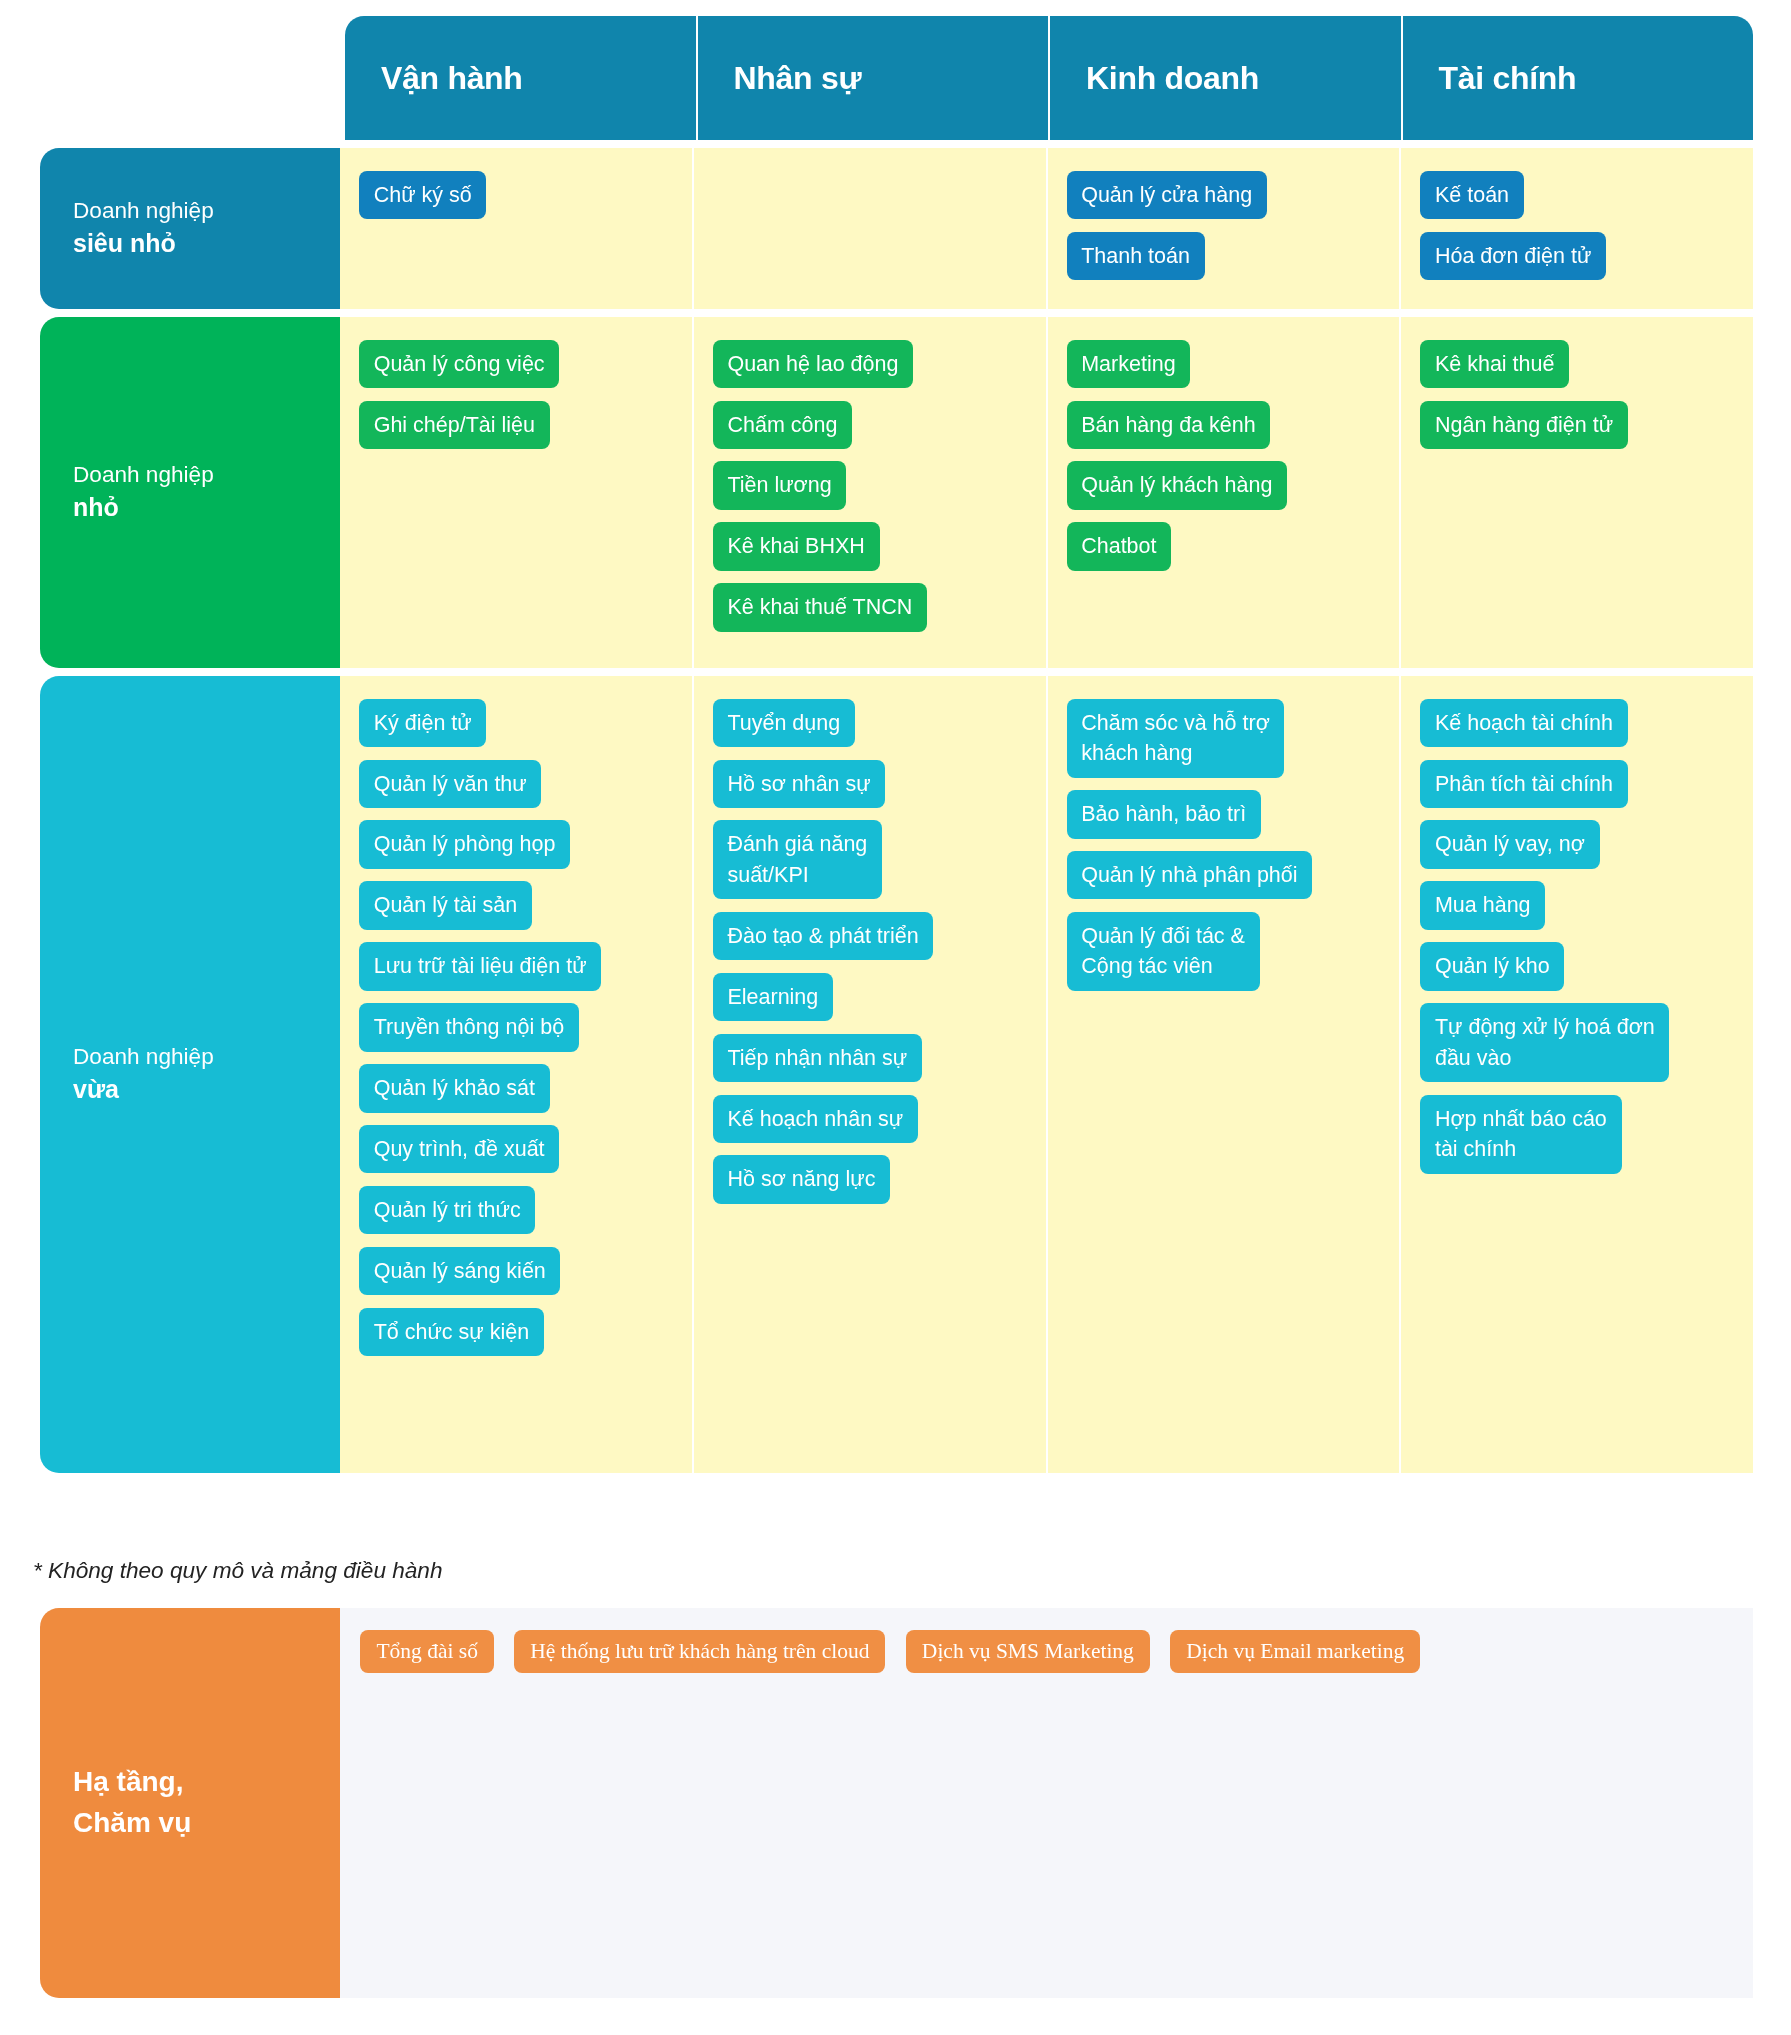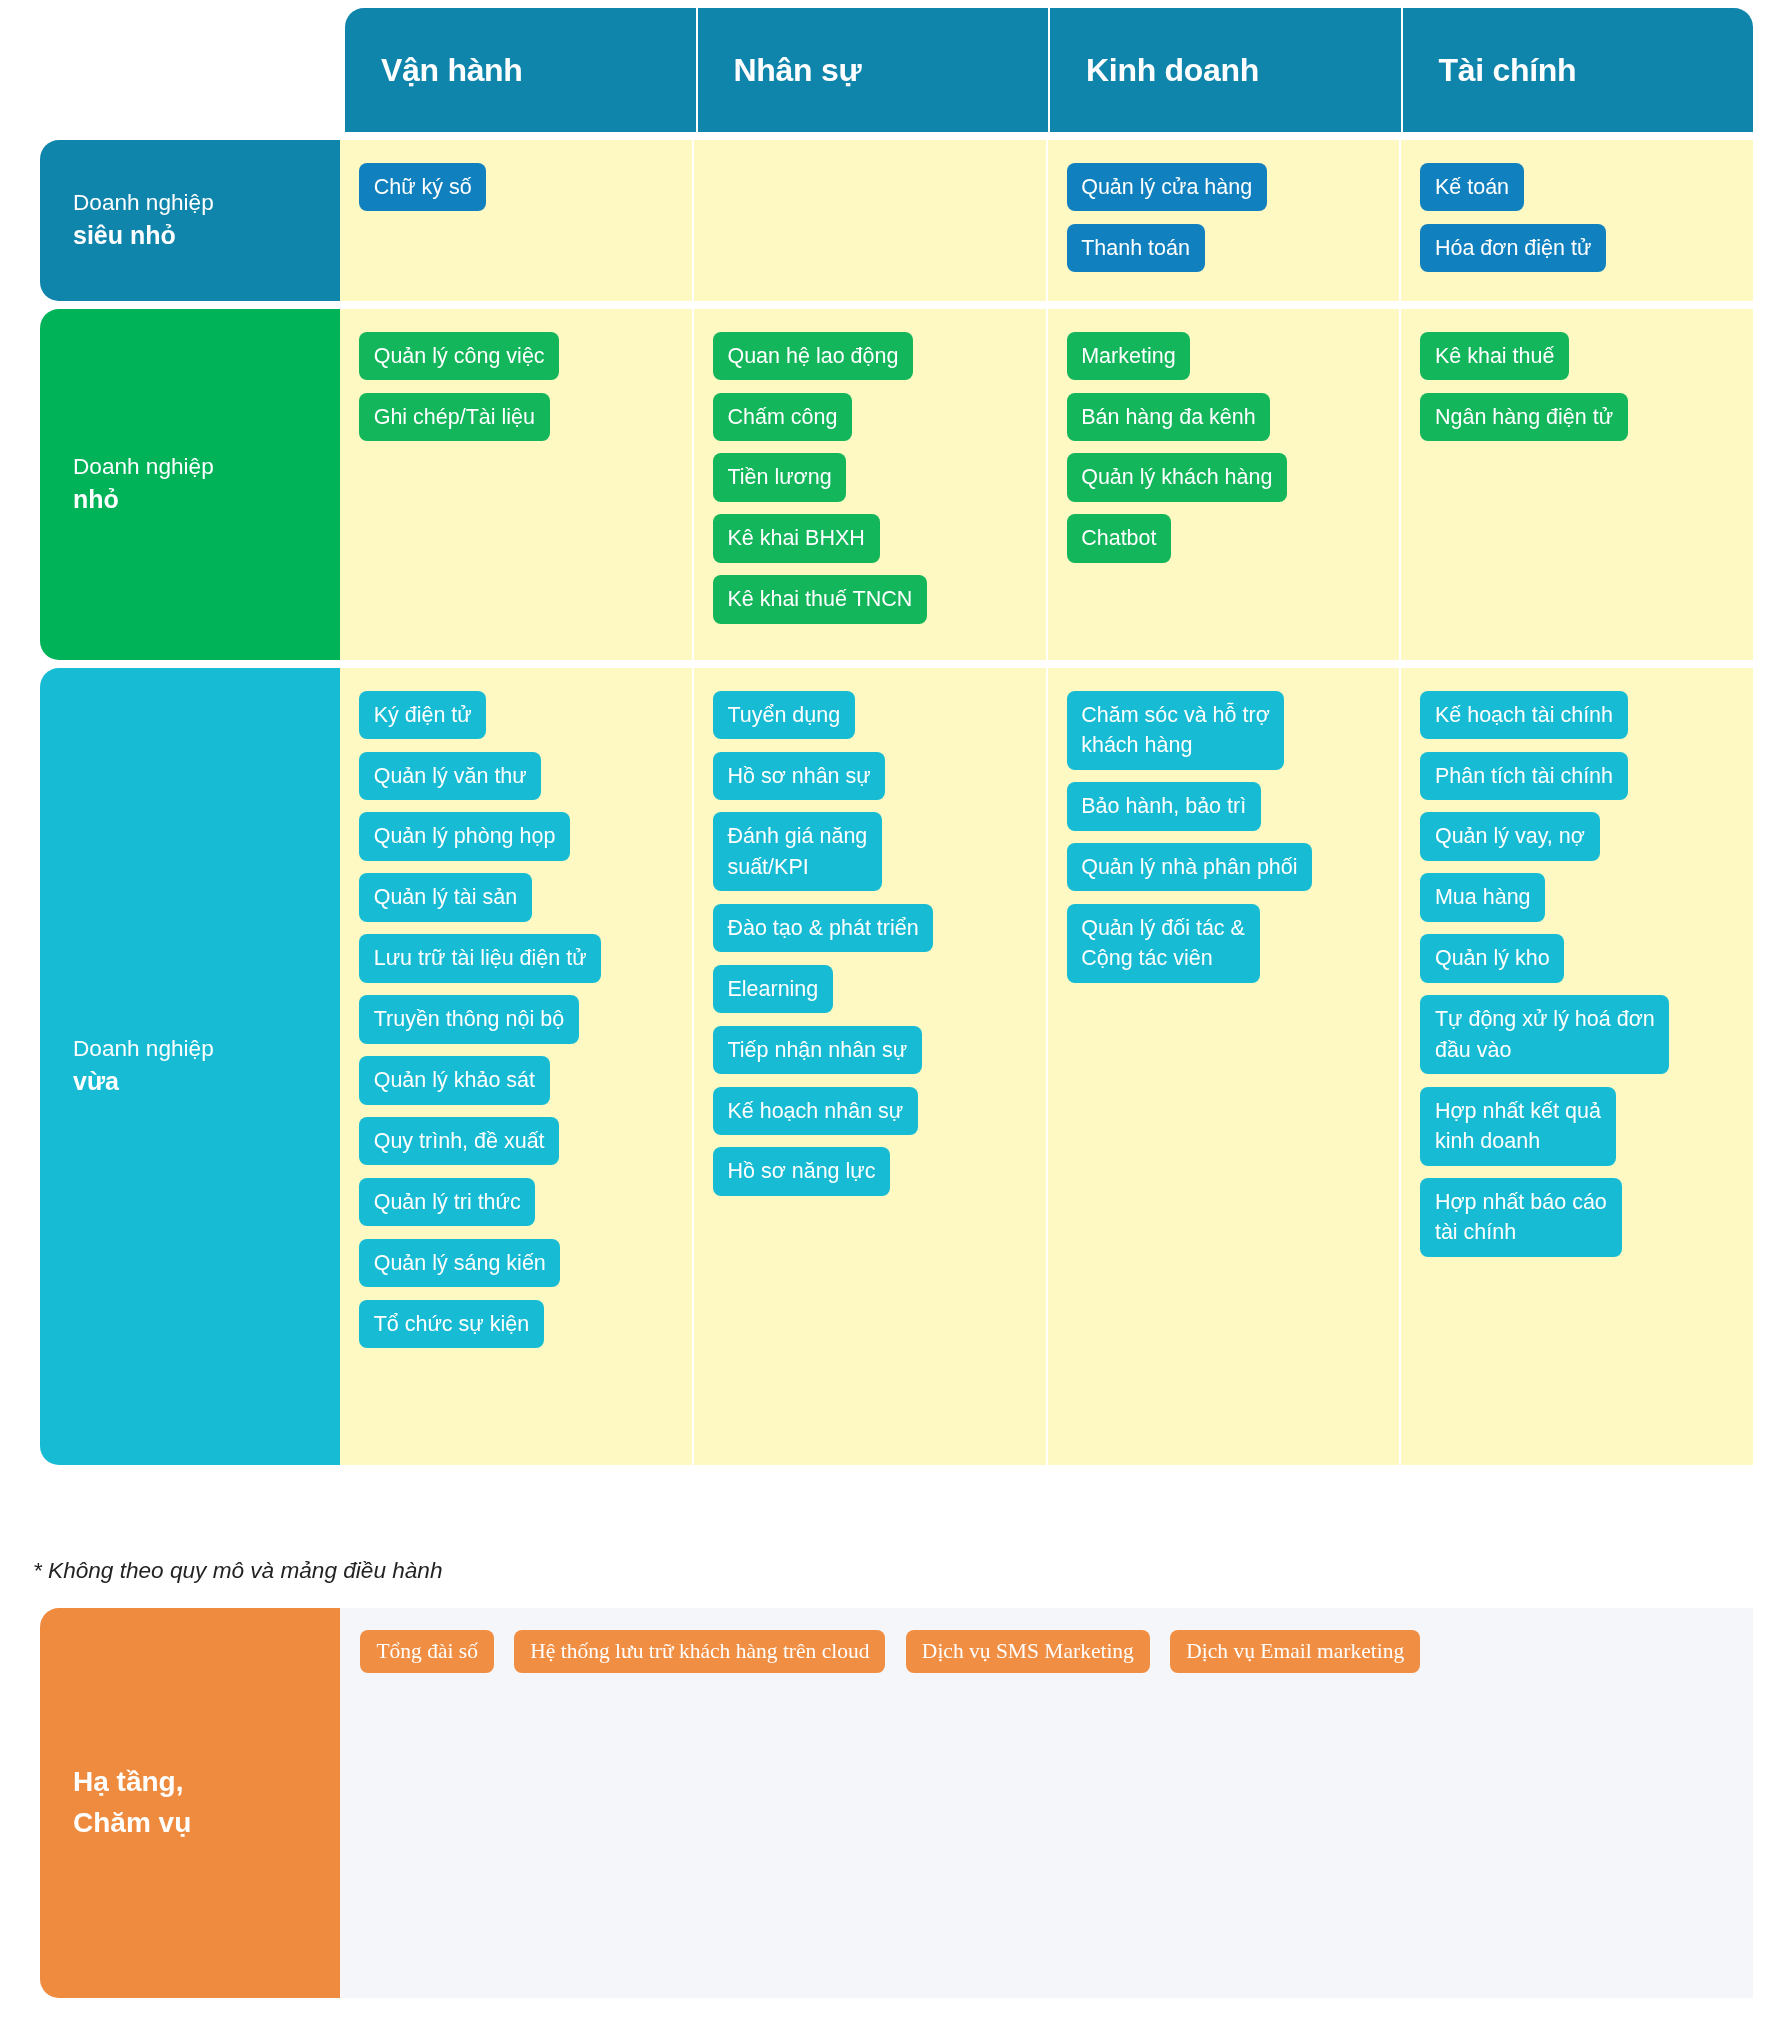--- a/index.html
+++ b/index.html
@@ -15,21 +15,21 @@
     width: 1791px;
     height: 2035px;
     background: #ffffff;
     padding: 0;
   }
 
   
   .matrix {
     position: absolute;
     left: 0px;
-    top: 8px;
+    top: 16px;
     width: 1508px;
   }
 
   
   .header-row {
     display: flex;
     height: 124px;
     margin-left: 345px;
     width: 1408px;
   }
@@ -285,22 +285,20 @@
 Cộng tác viên</span>
         </div>
         <div class="band-col">
           <span class="pill">Kế hoạch tài chính</span>
           <span class="pill">Phân tích tài chính</span>
           <span class="pill">Quản lý vay, nợ</span>
           <span class="pill">Mua hàng</span>
           <span class="pill">Quản lý kho</span>
           <span class="pill">Tự động xử lý hoá đơn
 đầu vào</span>
-          <span class="pill">Hợp nhất kết quả
-kinh doanh</span>
           <span class="pill">Hợp nhất báo cáo
 tài chính</span>
         </div>
       </div>
     </div>
 
   </div>
 
   <div class="footnote">* Không theo quy mô và mảng điều hành</div>
 

